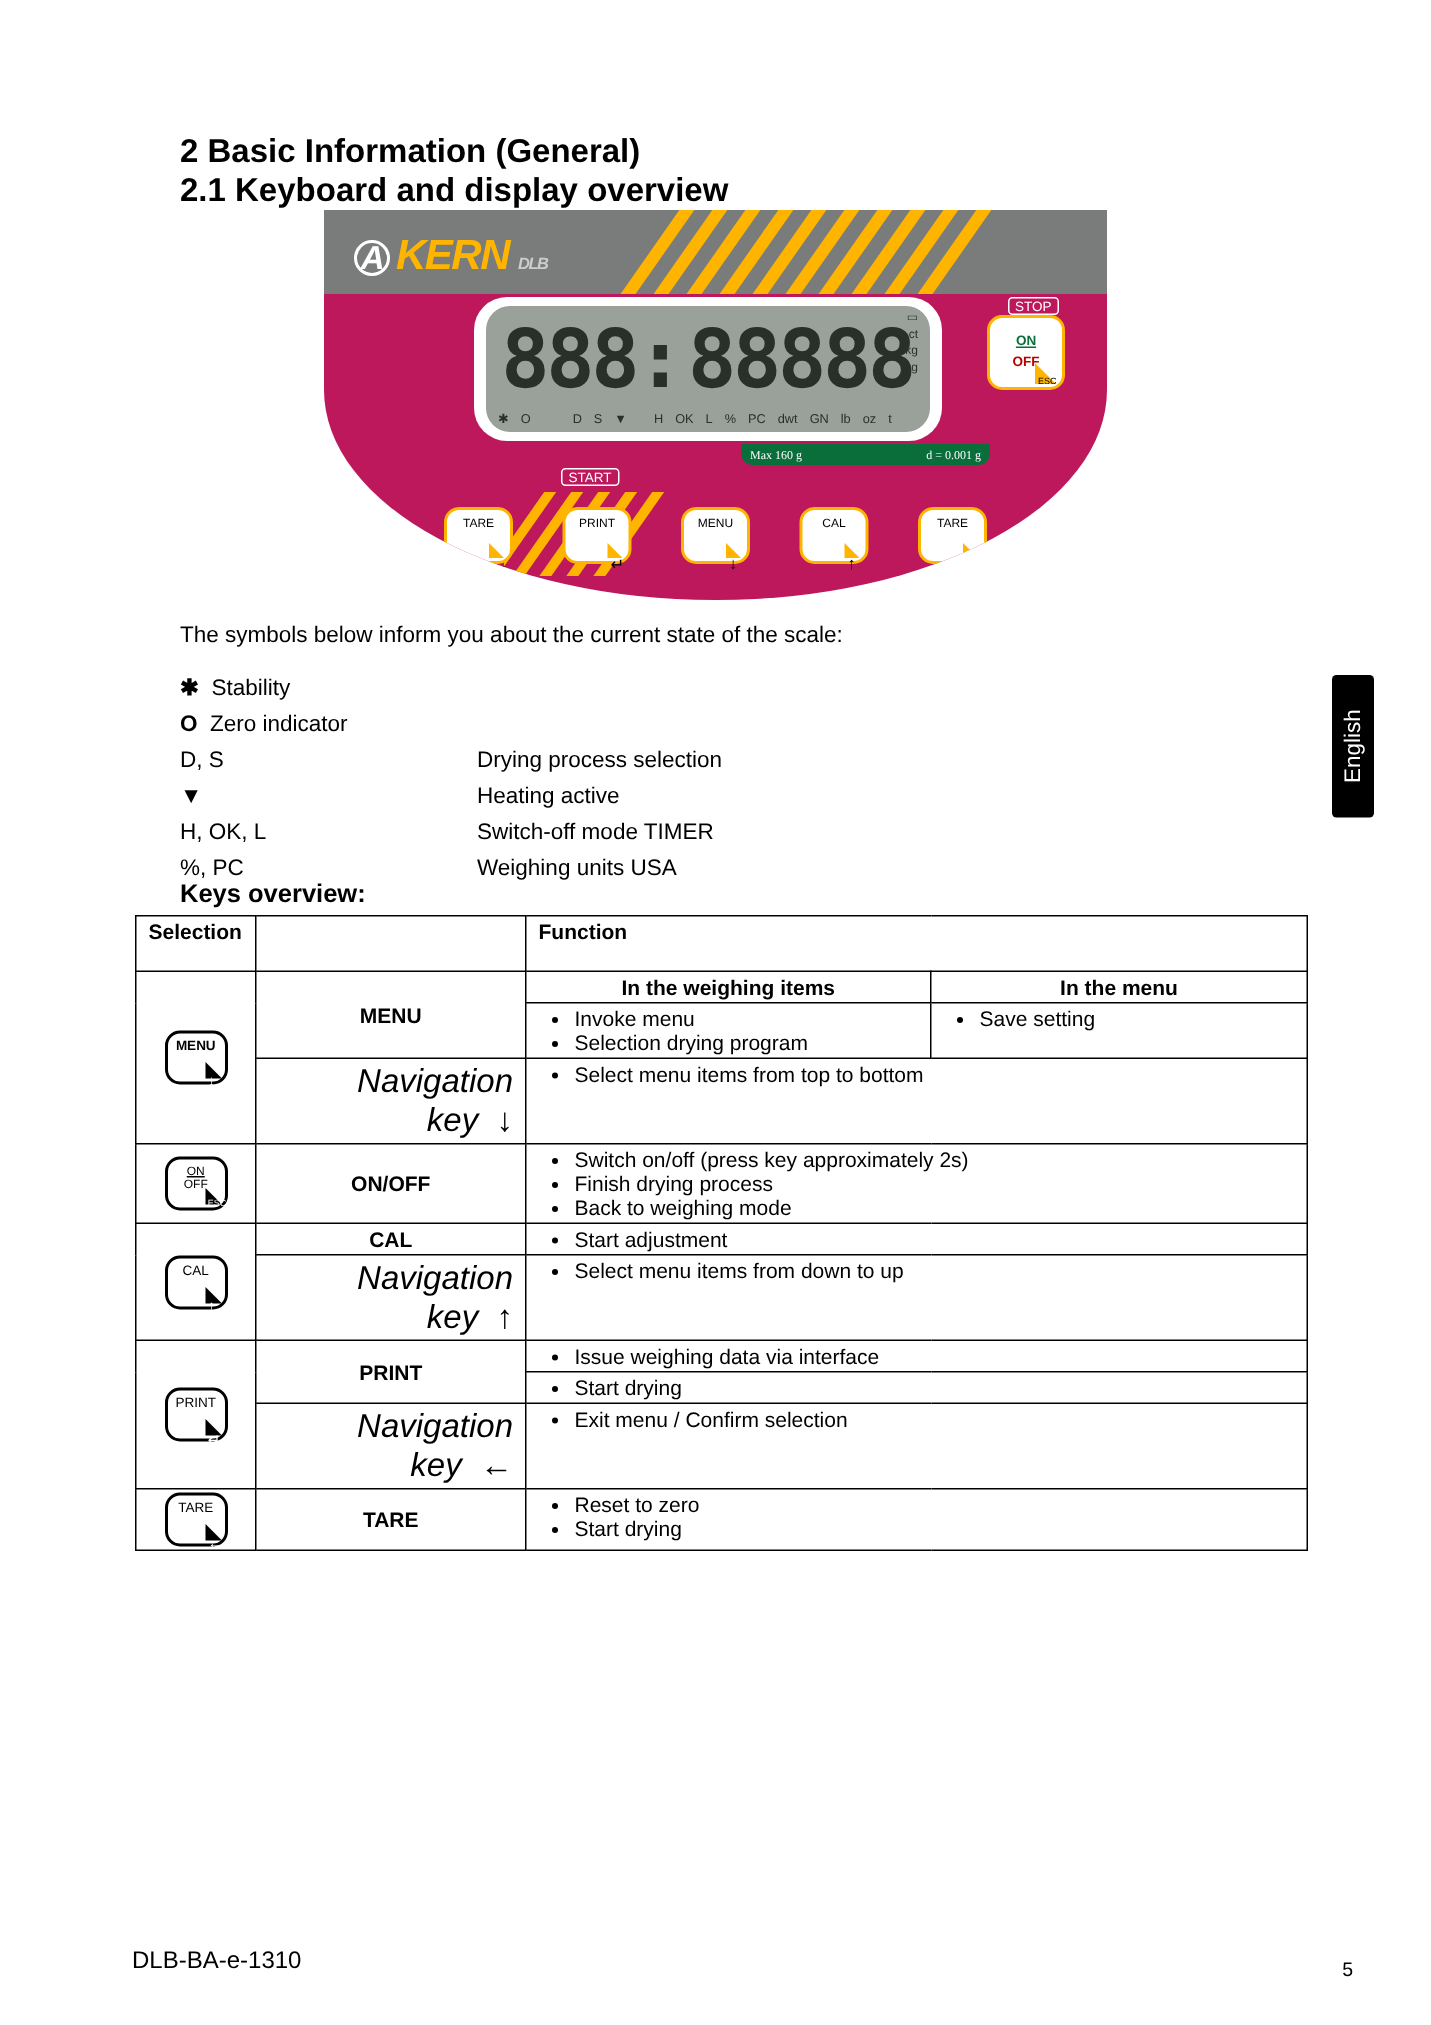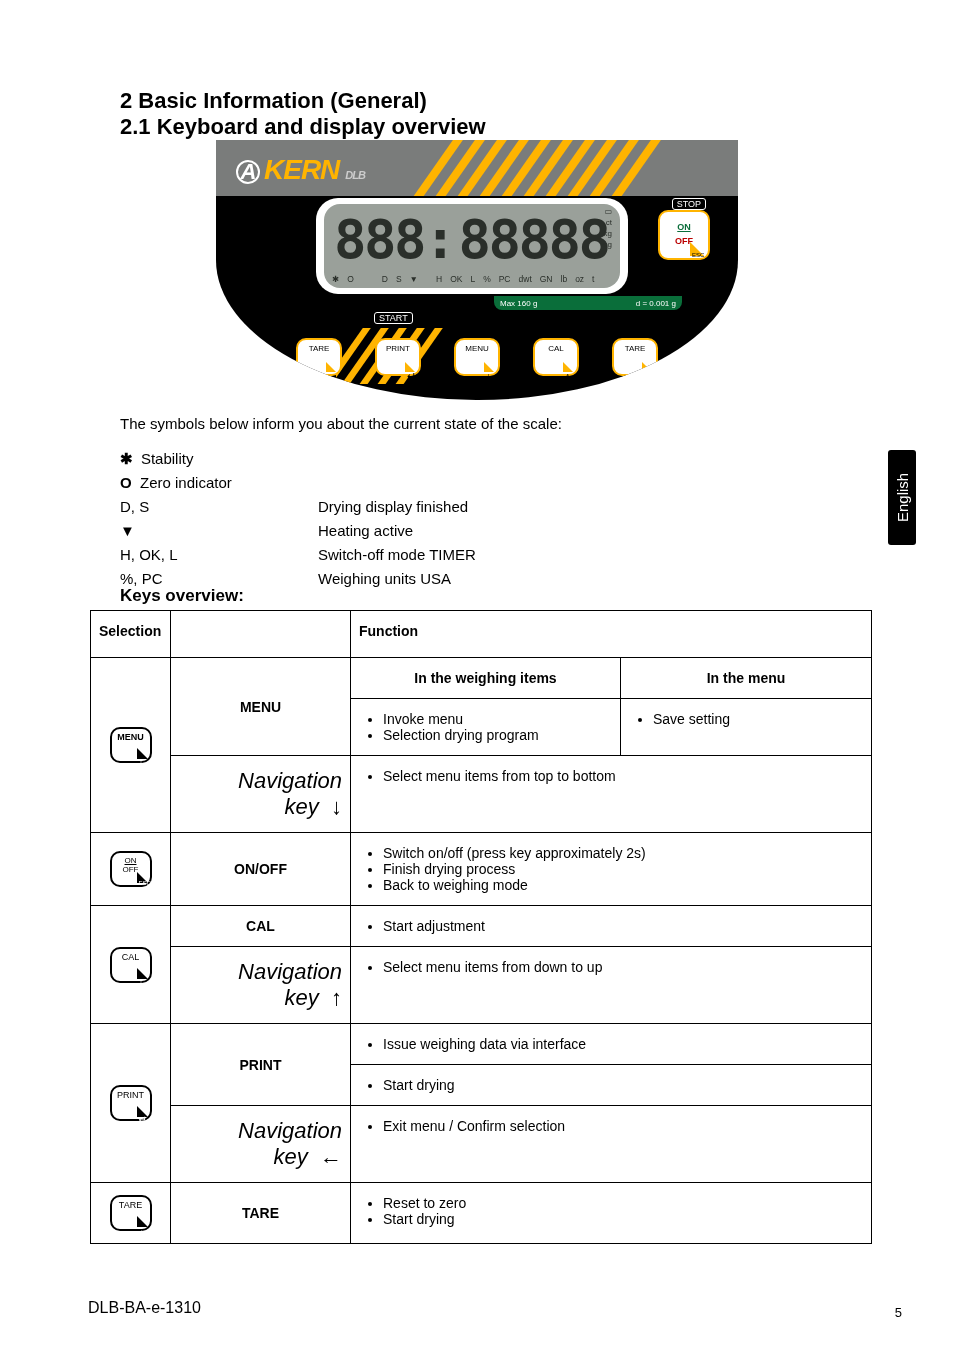--- a/index.html
+++ b/index.html
@@ -16,43 +16,43 @@
     .image-box { position: absolute; left: 216px; top: 140px; width: 522px; height: 260px; }
     .page-right { position: absolute; right: 52px; bottom: 30px; font-size: 13px; }
     .page-left { position: absolute; left: 88px; bottom: 33px; font-size: 16px; }
     .eng-tab { position: absolute; right: 38px; top: 450px; width: 28px; height: 95px; background:#000; color:#fff; writing-mode: vertical-rl; transform: rotate(180deg); display:flex; align-items:center; justify-content:center; font-size:15px; border-radius:3px;}
     .intro { position:absolute; left:120px; top:415px; font-size:15px; }
     .symbols { position:absolute; left:120px; top:446px; font-size:15px; line-height:22px;}
     .symbols .row { display:flex; gap:18px; margin-top:2px;}
     .symbols .s { width:180px; display:inline-block; }
     .keys-title { position:absolute; left:120px; top:586px; font-size:17px; font-weight:bold;}
     .tbl { position:absolute; left:90px; top:610px; border-collapse:collapse; width:782px; font-size:14px;}
-    .tbl td, .tbl th { border:1px solid #000; padding:12px 8px; vertical-align:top;}
+    .tbl td, .tbl th { border:1px solid #000; padding:2px 8px; vertical-align:top;}
     .tbl th { font-weight:bold; text-align:left; padding-bottom:18px; }
     .subhdr td { font-weight:bold; text-align:center; }
     .keycell { text-align:center; vertical-align:middle !important; }
     .arrow-cell { text-align:right; font-size:22px; vertical-align:middle !important;font-style:italic; }
     .bullet-list { list-style: disc; margin-left: 24px; }
 
     
-    .scale-outer { width: 522px; height: 260px; background: #000000; border-radius: 0 0 260px 260px / 0 0 140px 140px; position:relative; overflow:hidden;}
+    .scale-outer { width: 522px; height: 260px; background: #be185d; border-radius: 0 0 260px 260px / 0 0 140px 140px; position:relative; overflow:hidden;}
     .topbar { position:absolute; left:0; top:0; width:100%; height:56px; background: #7a7c7b; }
     .kern-text { position:absolute; left:20px; top:14px; color:#ffb400; font-family:"Arial Black", Arial; font-style:italic; font-weight:900; font-size:28px; letter-spacing:-1px;}
     .kern-text .A { display:inline-block; color:#fff; font-size:22px; font-style:italic; border:2px solid #fff; border-radius:50%; width:24px; height:24px; text-align:center; line-height:20px; margin-right:4px;}
     .kern-text .dlb { font-size:11px; color:#ccc; font-style:italic; margin-left:6px;}
     .stripes { position:absolute; left:184px; top:0; width:380px; height:56px; overflow:hidden;}
     .stripe { position:absolute; top:-8px; height:110px; width:10px; background:#ffb400; transform: skewX(-35deg);}
 
     .lcd-frame { position:absolute; left:100px; top:58px; width:312px; height:96px; background:#fff; border-radius:22px;}
     .lcd { position:absolute; left:108px; top:64px; width:296px; height:84px; background:#9aa09a; border-radius:16px;}
     .seg7 { position:absolute; left:10px; top:4px; font-family: "DSEG7 Classic", "Segment7", monospace; font-size:54px; letter-spacing:2px; color:#2a2f2a; font-weight:bold;}
     .seg7 .d { display:inline-block; width:30px; text-align:center;}
     .lcd-icons-right { position:absolute; right:8px; top:2px; font-size:8px; line-height:11px; text-align:right; color:#2a2f2a;}
     .lcd-row-bot { position:absolute; left:8px; bottom:4px; right:8px; font-size:8.5px; color:#2a2f2a; display:flex; gap:8px; align-items:center;}
-    .greenbar { position:absolute; left:278px; top:156px; width:188px; height:14px; background:#0a6e3a; color:#fff; font-size:8px; display:flex; justify-content:space-between; align-items:center; padding:0 6px; border-radius:0 0 8px 8px;}
+    .greenbar { position:absolute; left:278px; top:156px; width:166px; height:14px; background:#0a6e3a; color:#fff; font-size:8px; display:flex; justify-content:space-between; align-items:center; padding:0 6px; border-radius:0 0 8px 8px;font-family:Liberation Serif, serif;}
     .btnrow { position:absolute; bottom:24px; left:80px; right:80px; display:flex; justify-content:space-between;}
     .pbtn { width:46px; height:38px; background:#fff; border:2px solid #ffb400; border-radius:10px; font-size:8px; text-align:center; padding-top:4px; position:relative;}
     .pbtn .arr { position:absolute; right:4px; bottom:2px; width:0;height:0; border-left:10px solid #ffb400; border-top:10px solid transparent;}
     .pbtn .arr span { position:absolute; left:-8px; top:-2px; font-size:11px; color:#000;}
     .stop-btn { position:absolute; right:28px; top:70px; width:52px; height:50px; background:#fff; border:2px solid #ffb400; border-radius:10px; text-align:center; padding-top:6px;}
     .stop-btn .onoff { font-size:9px; margin-top:4px;}
     .stop-btn .on { color:#0a6e3a; text-decoration:underline; font-weight:bold;}
     .stop-btn .off { color:#b00; font-weight:bold;}
     .stop-btn .esc { display:inline-block; width:0;height:0; border-left:14px solid #ffb400; border-top:14px solid transparent; position:absolute; right:4px; bottom:2px;}
     .stop-btn .esc span { position:absolute; left:-12px; top:-4px; font-size:6px; color:#000;}
@@ -169,21 +169,21 @@
 
 <div class="symbols">
   <div class="row">
     <span class="s"><b>✱</b>&nbsp;&nbsp;<span>Stability</span></span>
   </div>
   <div class="row">
     <span class="s"><b>O</b>&nbsp;&nbsp;<span>Zero indicator</span></span>
   </div>
   <div class="row">
     <span class="s"><span>D, S</span></span>
-      <span>Drying display finished</span>
+      <span>Drying process selection</span>
   </div>
   <div class="row">
     <span class="s"><b>▼</b></span>
       <span>Heating active</span>
   </div>
   <div class="row">
     <span class="s"><span>H, OK, L</span></span>
       <span>Switch-off mode TIMER</span>
   </div>
   <div class="row">

